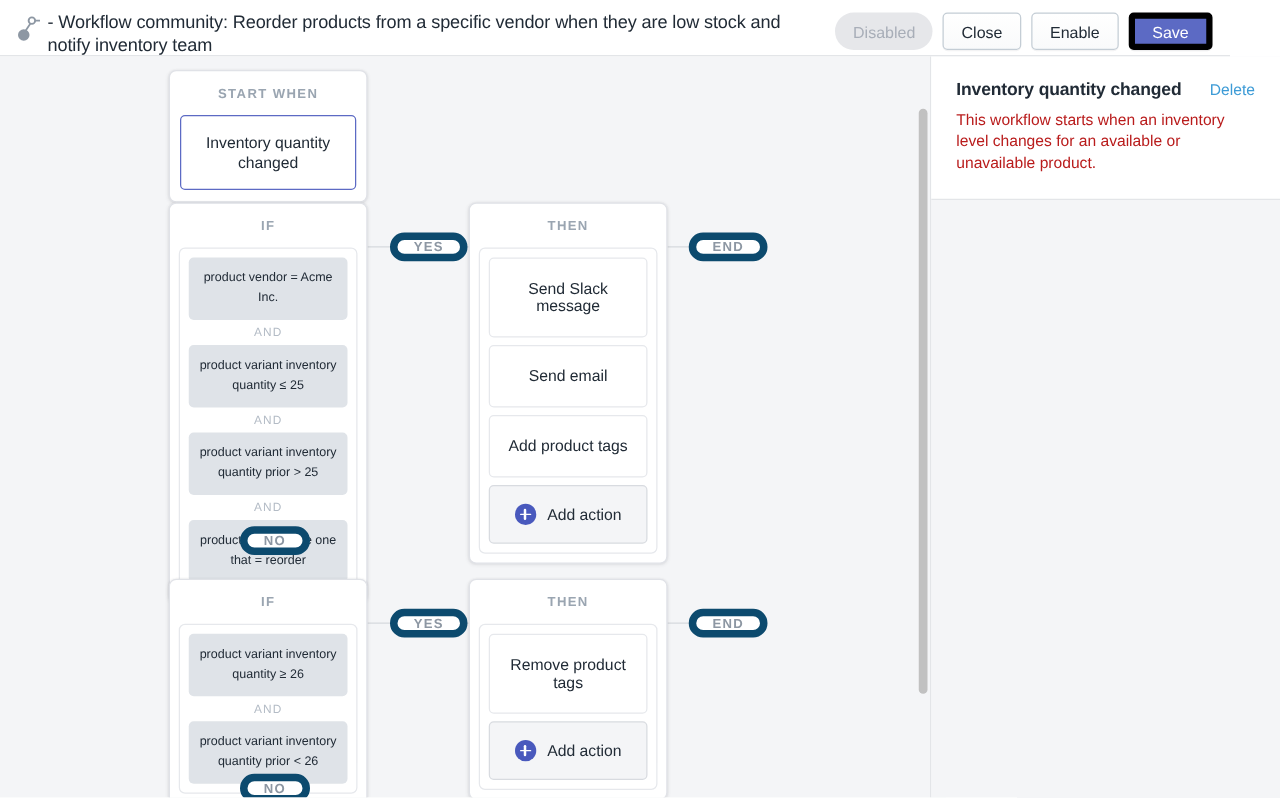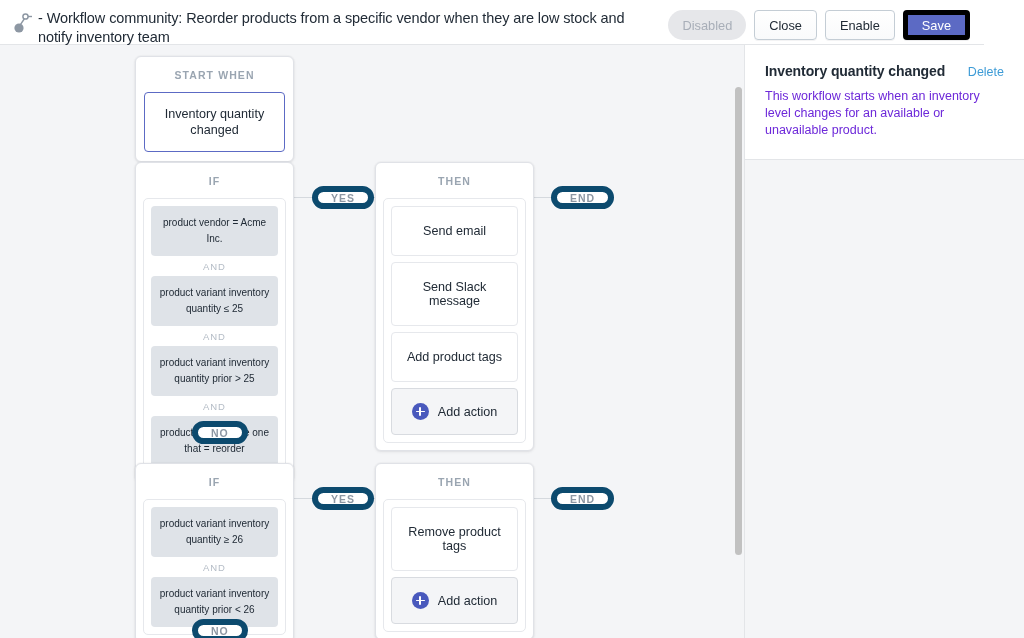--- a/index.html
+++ b/index.html
@@ -179,21 +179,21 @@
     font-size: 12.5px;
     color: #3d9bd6;
     cursor: pointer;
     white-space: nowrap;
   }
 
   .panel-desc {
     margin-top: 9px;
     font-size: 12.5px;
     line-height: 17px;
-    color: #6d28d9;
+    color: #b91c1c;
   }
 
   
   .node {
     position: absolute;
     background: #ffffff;
     border: 1px solid #e0e2e7;
     border-radius: 6px;
     box-shadow: 0 0 0 1px rgba(63,63,68,0.02), 0 1px 3px rgba(63,63,68,0.10);
     z-index: 10;
@@ -387,22 +387,22 @@
           <div class="and-label">AND</div>
           <div class="cond">product tags include one that = reorder</div>
         </div>
       </div>
 
       <div class="badge" style="left:312px; top:141px;">YES</div>
 
       <div class="node" style="left:375px; top:117px; width:159px;">
         <div class="node-header">THEN</div>
         <div class="node-body">
+          <div class="action">Send Slack message</div>
           <div class="action">Send email</div>
-          <div class="action">Send Slack message</div>
           <div class="action">Add product tags</div>
           <div class="add-action">
             <span class="plus-circle"></span>
             <span>Add action</span>
           </div>
         </div>
       </div>
 
       <div class="badge" style="left:551px; top:141px;">END</div>
 

